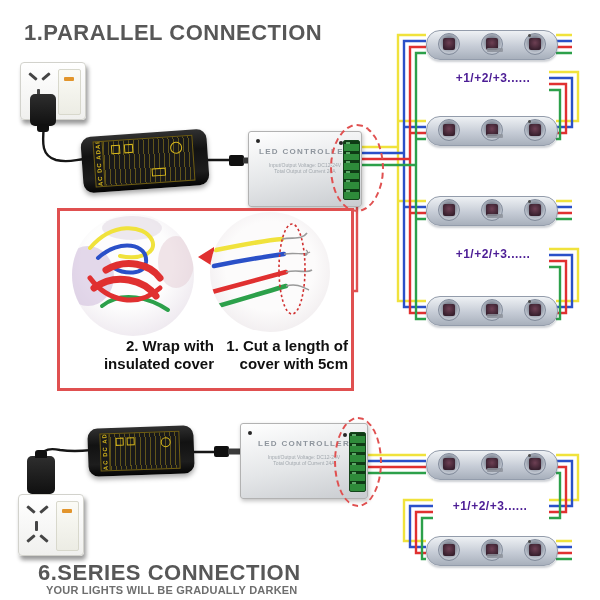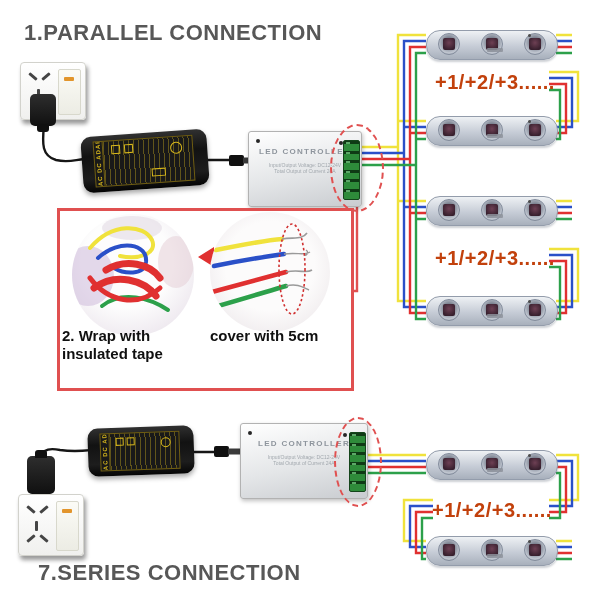--- a/index.html
+++ b/index.html
@@ -14,21 +14,21 @@
   g.wr path{stroke:var(--wire-red);}
   g.wg path{stroke:var(--wire-green);}
   g.cords path{stroke:#161616;fill:none;stroke-linecap:round;}
   .conn-red{stroke:var(--accent-red);stroke-width:1.6;fill:none;}
 
   
   .title{position:absolute;z-index:6;font-weight:bold;color:var(--title-gray);
          font-size:22px;letter-spacing:.5px;white-space:nowrap;}
   .subtitle{position:absolute;z-index:6;font-weight:bold;color:#6e6e6e;
             font-size:11px;letter-spacing:.2px;white-space:nowrap;}
-  .count-label{position:absolute;z-index:3;font-weight:bold;font-size:20px;color:#c2410c;
+  .count-label{position:absolute;z-index:3;font-weight:bold;font-size:12px;color:#4c1d95;
                width:116px;text-align:center;letter-spacing:.5px;white-space:nowrap;}
 
   
   .module{position:absolute;z-index:2;width:130px;height:28px;border-radius:14px;
           background:linear-gradient(180deg,#eef1f4,#c6ccd6 55%,#a8b0bc);
           border:1px solid #939cab;box-shadow:0 2px 2px rgba(60,70,90,.25);}
   .led{position:absolute;top:2px;width:22px;height:22px;border-radius:50%;
        background:radial-gradient(circle at 50% 42%,#79808e 0 30%,#c0c6d0 68%,#959daa);
        border:1px solid #838c9c;box-sizing:border-box;}
   .led::after{content:"";position:absolute;left:4px;top:4px;width:12px;height:12px;border-radius:2px;
@@ -81,22 +81,22 @@
   .instr-box{position:absolute;left:57px;top:208px;width:291px;height:177px;background:#fff;
              border:3px solid var(--accent-red);z-index:5;}
   .photo{position:absolute;border-radius:50%;overflow:hidden;}
   .photo.leftp{left:12px;top:3px;width:122px;height:122px;
              background:radial-gradient(circle at 45% 40%,#fdfdfd 0 45%,#efeaf0 75%,#e3dde5);}
   .photo.rightp{left:150px;top:1px;width:120px;height:120px;
              background:radial-gradient(circle at 50% 45%,#fcfbfb 0 50%,#f0ecee 80%,#e5e0e3);}
   .photo svg{position:absolute;left:0;top:0;}
   .arrow-wrap{position:absolute;left:136px;top:34px;width:42px;height:24px;}
   .arrow-wrap path{fill:var(--wire-red);}
-  .caption{position:absolute;top:116px;font-size:15px;line-height:18px;font-weight:bold;
-           color:#101010;text-align:left;}
+  .caption{position:absolute;top:126px;font-size:15px;line-height:18px;font-weight:bold;
+           color:#101010;text-align:right;}
   .caption.c2{left:2px;width:152px;}
   .caption.c1{left:150px;width:138px;}
 </style>
 </head>
 <body>
 
 <div class="stage">
 
   <svg class="wires" width="600" height="600" viewBox="0 0 600 600">
     <g class="wy">
@@ -232,23 +232,24 @@
         <path d="M74 42 C88 40 94 44 100 40 M96 38 c3 2 1 6 -2 5" fill="none" stroke="#9a9a9a" stroke-width="1.4"></path>
         <path d="M2 80 C32 72 62 64 76 60" fill="none" stroke="var(--wire-red)" stroke-width="4.5" stroke-linecap="round"></path>
         <path d="M76 60 C90 57 96 62 102 58" fill="none" stroke="#9a9a9a" stroke-width="1.6"></path>
         <path d="M8 94 C36 86 62 78 76 74" fill="none" stroke="var(--wire-green)" stroke-width="4.5" stroke-linecap="round"></path>
         <path d="M76 74 C88 71 94 76 99 78" fill="none" stroke="#9a9a9a" stroke-width="1.6"></path>
         <ellipse cx="82" cy="57" rx="13" ry="45" fill="none" stroke="#d03030" stroke-width="1.6" stroke-dasharray="2.5 2.5"></ellipse>
       </svg>
     </div>
     <div class="caption c2">
       <div>2. Wrap with</div>
-      <div>insulated tape</div>
+      <div>insulated cover</div>
     </div>
     <div class="caption c1">
+      <div>1. Cut a length of</div>
       <div>cover with 5cm</div>
     </div>
   </div>
 
   <div class="adapter" style="left:88px;top:427px;width:106px;height:48px;transform:rotate(-2deg);">
     <div class="ad-label">
       <span class="ad-vert">AC DC ADAPTER</span>
       <div class="ad-body">
         <span class="ad-badge" style="left:6px;top:4px;width:8px;height:8px;"></span>
         <span class="ad-badge" style="left:17px;top:4px;width:8px;height:8px;"></span>
@@ -289,15 +290,16 @@
   </div>
   <div class="count-label" style="left:432px;top:499px;">+1/+2/+3......</div>
   <div class="module" style="left:426px;top:536px;">
     <i class="led l1"></i>
       <i class="led l2"></i>
       <i class="led l3"></i>
     <span class="brand"></span>
       <span class="screw"></span>
   </div>
 
-  <div class="title" style="left:38px;top:560px;">7.SERIES CONNECTION</div>
+  <div class="title" style="left:38px;top:560px;">6.SERIES CONNECTION</div>
+  <div class="subtitle" style="left:46px;top:584px;">YOUR LIGHTS WILL BE GRADUALLY DARKEN</div>
 
 </div>
 
 </body></html>

